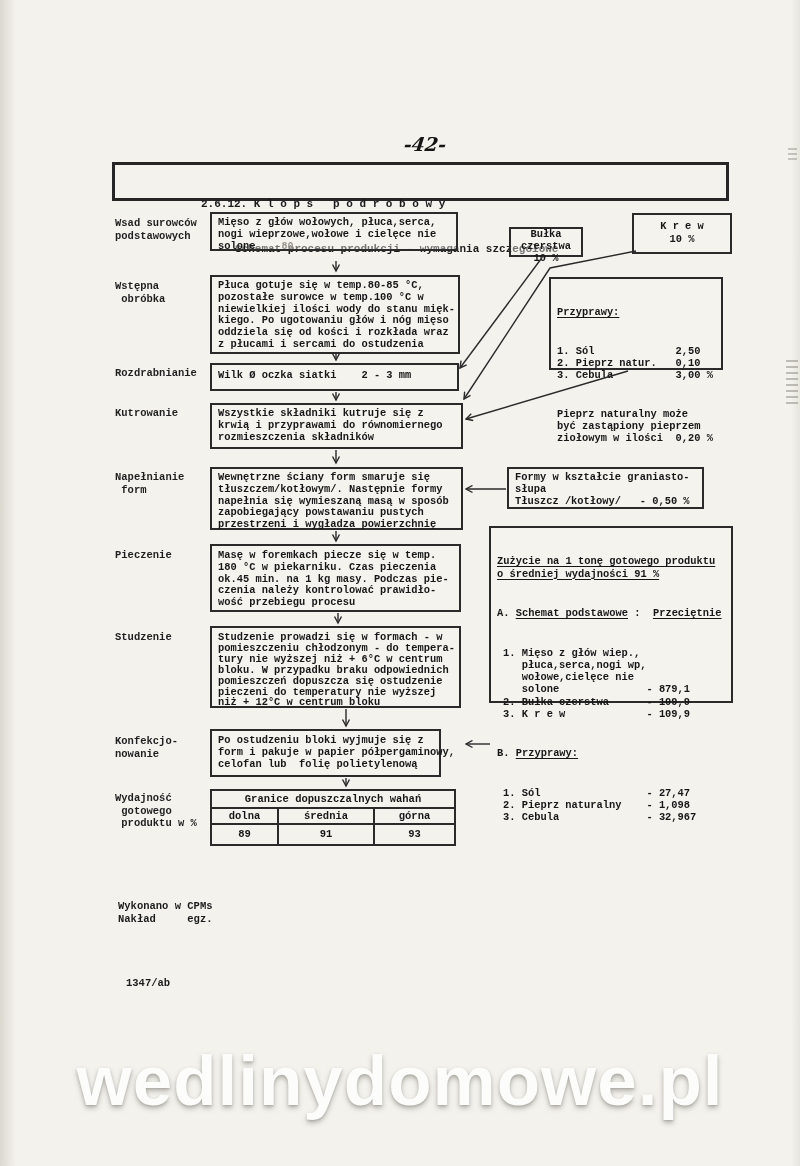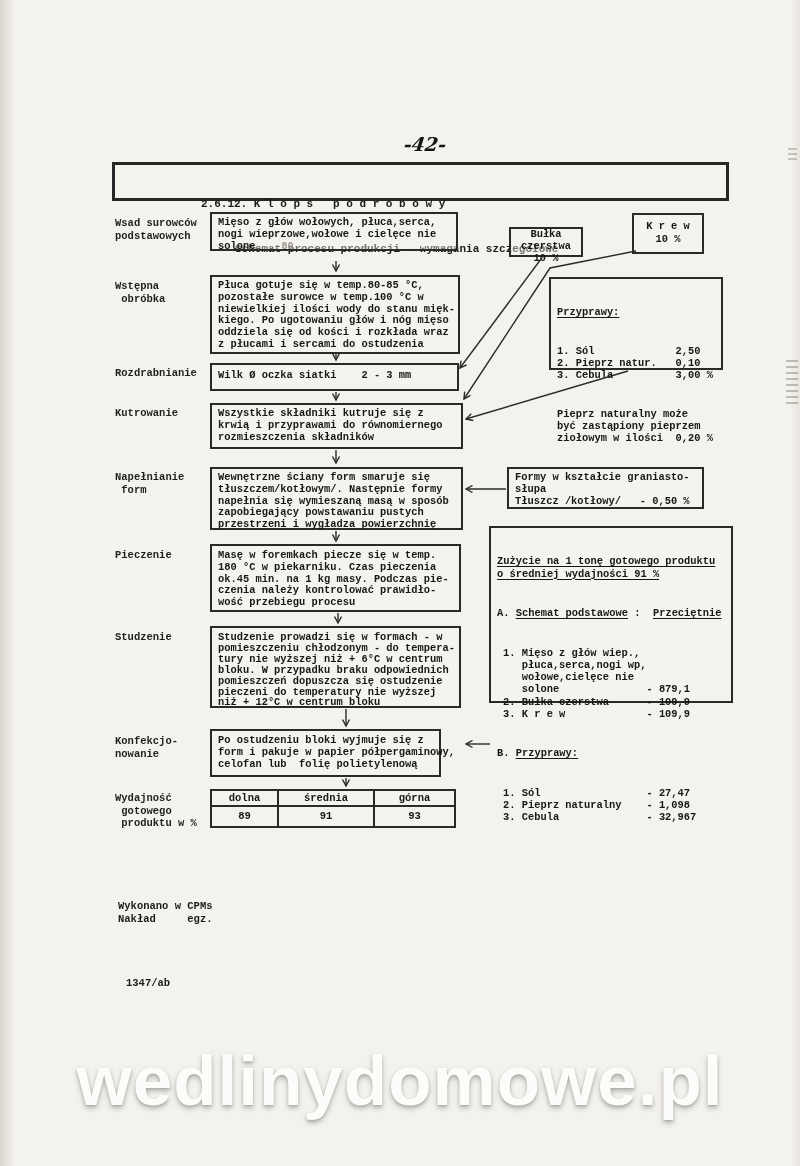--- a/index.html
+++ b/index.html
@@ -25,21 +25,21 @@
   .title-box .t2{margin-left:120px;}
   .lbl{position:absolute;left:115px;white-space:pre;font-weight:700;font-size:10.5px;
     line-height:12.6px;color:#1f1f1f;}
   .pbox{position:absolute;box-sizing:border-box;border:2px solid #2a2a2a;background:rgba(246,245,240,.4);
     padding:3px 6px;font-weight:700;font-size:10.4px;line-height:11.8px;white-space:pre;color:#171717;}
   .center{text-align:center;}
   .u{text-decoration:underline;text-underline-offset:2px;}
   .note80{color:#97948c;margin-left:26px;font-size:10px;}
   #box-wsad{left:210px;top:212px;width:248px;height:39px;}
   #box-bulka{left:509px;top:227px;width:74px;height:30px;padding-top:0;}
-  #box-krew{left:632px;top:213px;width:72px;height:41px;padding-top:5px;line-height:13px;}
+  #box-krew{left:632px;top:213px;width:100px;height:41px;padding-top:5px;line-height:13px;}
   #box-wstepna{left:210px;top:275px;width:250px;height:79px;}
   #box-przyprawy{left:549px;top:277px;width:174px;height:93px;line-height:12px;}
   #box-wilk{left:210px;top:363px;width:249px;height:28px;padding-top:5px;}
   #box-kutrowanie{left:210px;top:403px;width:253px;height:46px;}
   #box-napelnianie{left:210px;top:467px;width:253px;height:63px;}
   #box-formy{left:507px;top:467px;width:197px;height:42px;}
   #box-pieczenie{left:210px;top:544px;width:251px;height:68px;padding-top:4px;}
   #box-zuzycie{left:489px;top:526px;width:244px;height:177px;line-height:12.2px;}
   #box-studzenie{left:210px;top:626px;width:251px;height:82px;line-height:10.9px;padding-top:4px;}
   #box-konfekcja{left:210px;top:729px;width:231px;height:48px;padding-top:4px;}
@@ -162,20 +162,21 @@
 tury nie wyższej niż + 6°C w centrum
 bloku. W przypadku braku odpowiednich
 pomieszczeń dopuszcza się ostudzenie
 pieczeni do temperatury nie wyższej
 niż + 12°C w centrum bloku</div>
   <div class="pbox" id="box-konfekcja">Po ostudzeniu bloki wyjmuje się z
 form i pakuje w papier półpergaminowy,
 celofan lub  folię polietylenową</div>
 
   <div id="vtable">
+    <div class="th">Granice dopuszczalnych wahań</div>
     <div class="trow tcols">
       <div class="c1">dolna</div>
       <div class="c2">średnia</div>
       <div class="c3">górna</div>
     </div>
     <div class="trow tvals">
       <div class="c1">89</div>
       <div class="c2">91</div>
       <div class="c3">93</div>
     </div>

